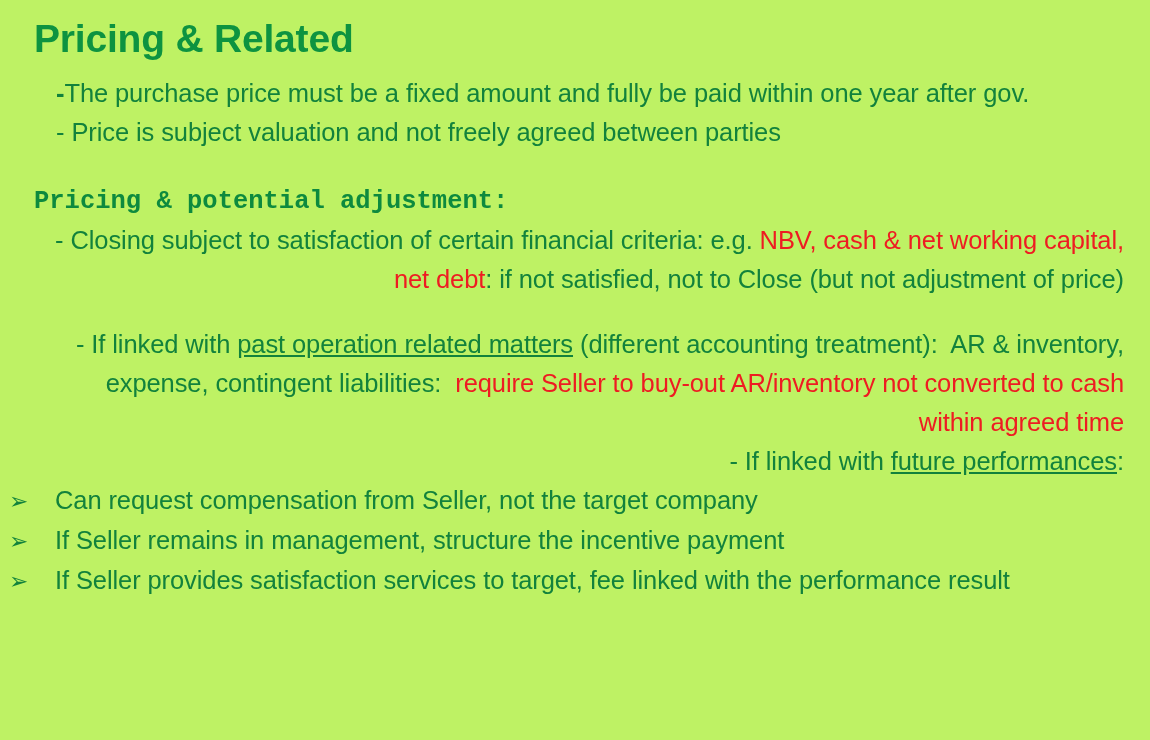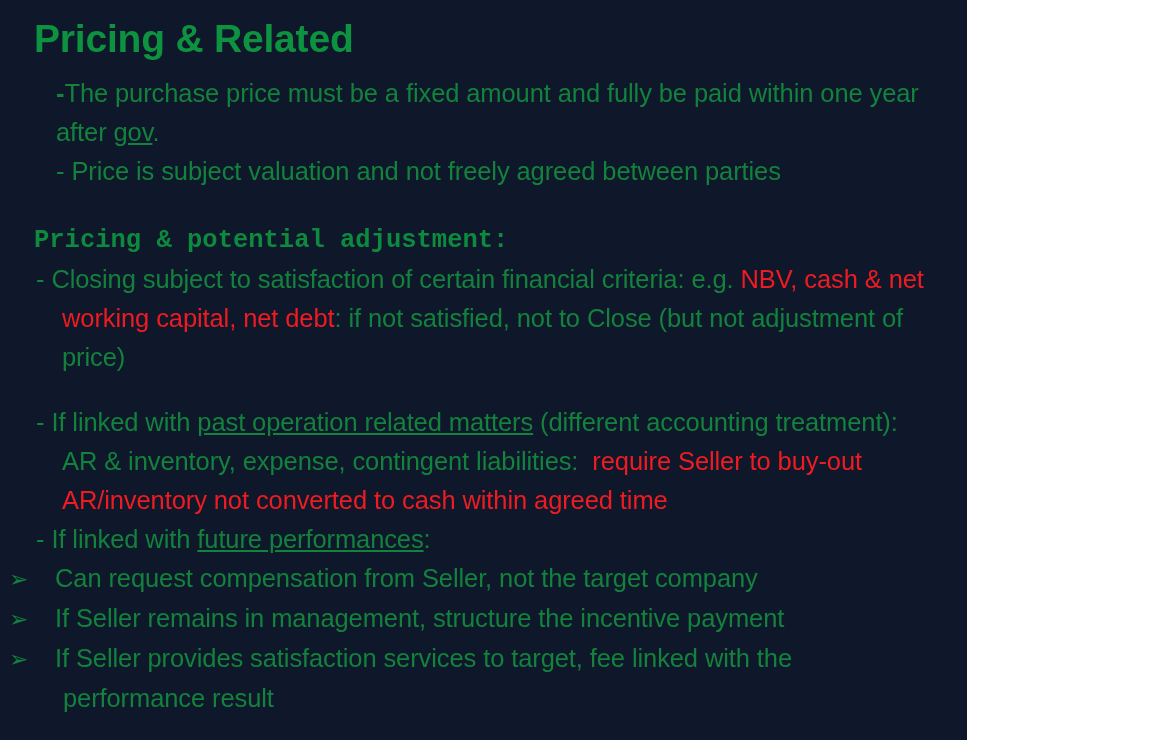--- a/index.html
+++ b/index.html
@@ -8,23 +8,23 @@
     background: #ffffff;
   }
   body {
     width: 1150px;
     height: 740px;
     font-family: "Liberation Sans", sans-serif;
     overflow: hidden;
   }
   .slide {
     position: relative;
-    width: 967px;
+    width: 1150px;
     height: 740px;
-    background: #0f172a;
+    background: #bef264;
     box-sizing: border-box;
     padding: 10px 26px 0 34px;
   }
   .slide-title {
     color: #0d9340;
     font-weight: bold;
     font-size: 39px;
     line-height: 46px;
     letter-spacing: -0.2px;
     margin: 6px 0 12px 0;
@@ -33,43 +33,43 @@
     color: #12823c;
     font-size: 25.5px;
     line-height: 39px;
     letter-spacing: -0.1px;
   }
   .lvl0 { margin-left: 0px; }
   .lvl1-tight {
     margin-left: 22px;
   }
   .lvl-dash {
-    margin-left: 2px;
+    margin-left: 12px;
     padding-left: 26px;
     text-indent: -26px;
+    text-align: right;
   }
   .arrow-item {
     margin-left: 2px;
     padding-left: 27px;
     text-indent: -27px;
   }
   .sec-head {
     color: #0d8a3e;
     font-weight: bold;
     font-size: 25.5px;
     line-height: 39px;
     margin-left: 0px;
     font-family: Liberation Mono, monospace;
   }
   .red { color: #ee1c22; }
   .green { color: #12823c; }
   .b { font-weight: bold; }
   .u { text-decoration: underline; text-underline-offset: 2px; }
   .spell {
-    text-decoration: underline;
     text-underline-offset: 2px;
     background-repeat: repeat-x;
     background-position: left bottom 1px;
     background-size: 6px 3px;
     background-image:
       linear-gradient(45deg, transparent 45%, #e8352e 45%, #e8352e 55%, transparent 55%);
     padding-bottom: 3px;
   }
   .arrow {
     display: inline-block;

